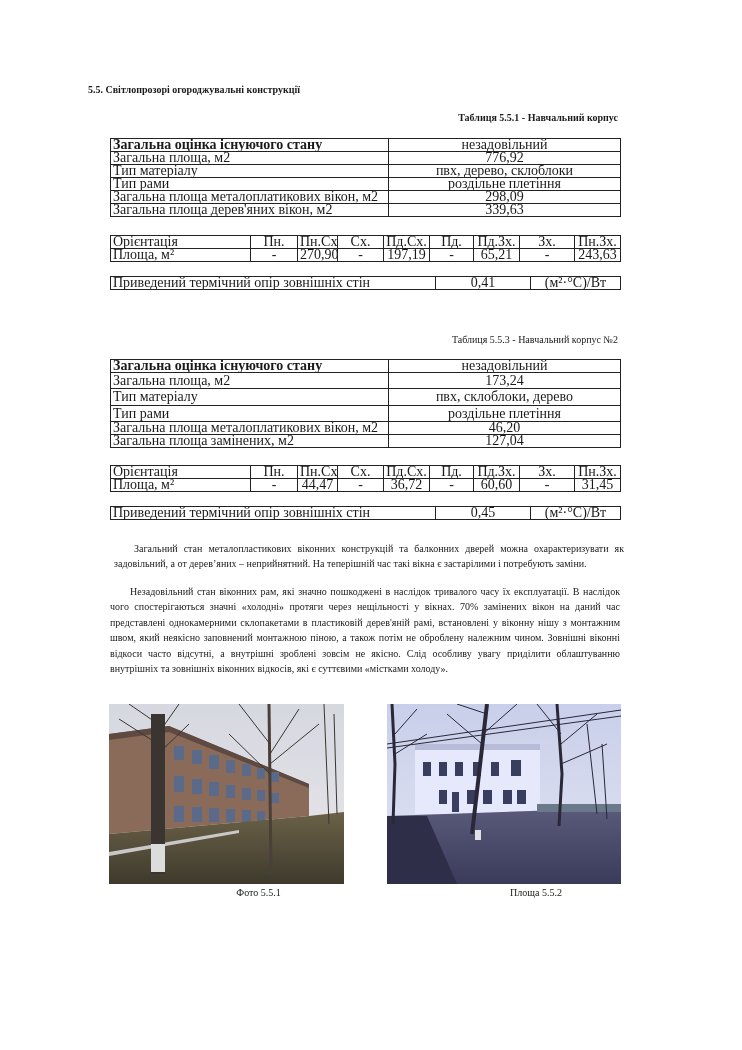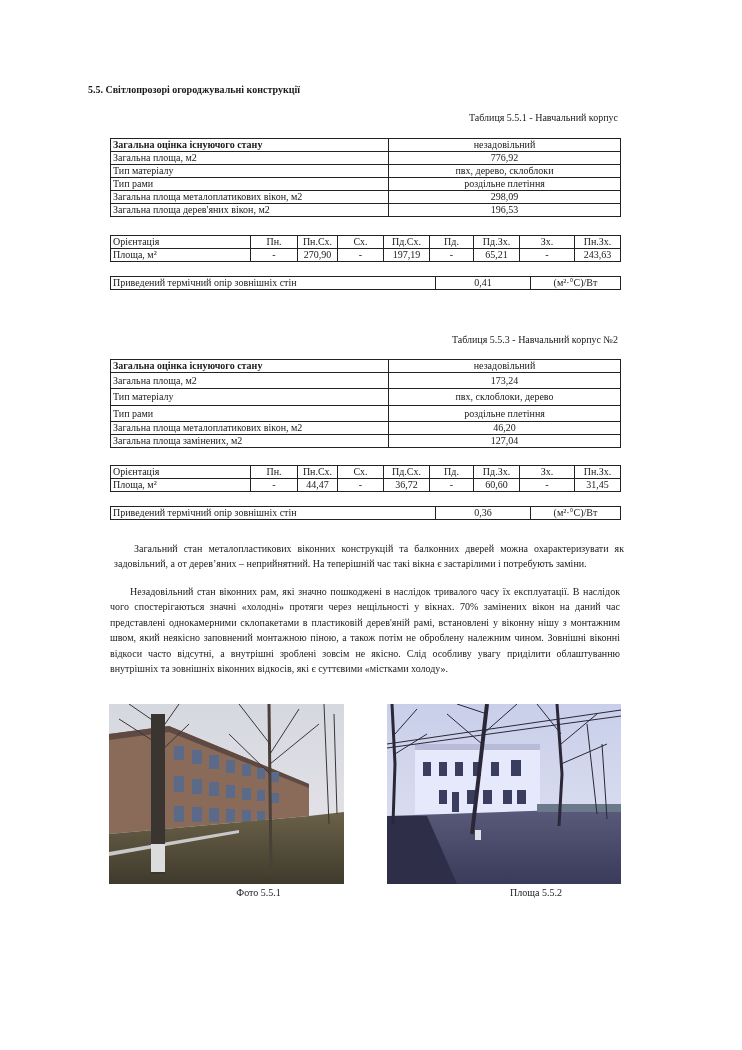--- a/index.html
+++ b/index.html
@@ -7,21 +7,21 @@
     width: 742px; height: 1050px; position: relative; overflow: hidden;
     font-family: "Liberation Serif", "DejaVu Serif", serif;
     color: #1a1a1a;
   }
   .abs { position: absolute; padding-left: 32px; }
   .section-title {
     left: 56px; top: 84px; font-size: 10px; font-weight: bold;
   }
   .caption-right { font-size: 10px; text-align: right; }
   table.doc {
-    position: absolute; border-collapse: collapse; font-size: 10px;
+    position: absolute; border-collapse: collapse; font-size: 14px;
     table-layout: fixed;
   }
   table.doc td {
     border: 1px solid #222; padding: 0 2px; line-height: 12px;
     white-space: nowrap; overflow: hidden;
   }
   table.doc td.c { text-align: center; }
   table.doc td.b { font-weight: bold; }
   table.doc td.wrap { white-space: normal; line-height: 12px; }
   .para {
@@ -31,21 +31,21 @@
   .photo {
     position: absolute; overflow: hidden;
   }
   .photo-caption { font-size: 10px; text-align: center; }
 </style>
 </head>
 <body>
 
 <div class="abs section-title">5.5. Світлопрозорі огороджувальні конструкції</div>
 
-<div class="abs caption-right" style="right:124px; top:112px;">Таблиця 5.5.1 - Навчальний корпус</div>
+<div class="abs caption-right" style="right:124px; top:112px;font-weight:bold;">Таблиця 5.5.1 - Навчальний корпус</div>
 
 <table class="doc" style="left:110px; top:138px; width:510px;">
   <colgroup>
       <col style="width:278px">
       <col style="width:232px">
     </colgroup>
   <tbody>
       <tr>
         <td class="b">Загальна оцінка існуючого стану</td>
         <td class="c">незадовільний</td>
@@ -61,21 +61,21 @@
   <tr>
         <td>Тип рами</td>
         <td class="c">роздільне плетіння</td>
       </tr>
   <tr>
         <td>Загальна площа металоплатикових вікон, м2</td>
         <td class="c">298,09</td>
       </tr>
   <tr>
         <td>Загальна площа дерев'яних вікон, м2</td>
-        <td class="c">196,53</td>
+        <td class="c">339,63</td>
       </tr>
 </tbody>
   </table>
 
 <table class="doc" style="left:110px; top:235px; width:510px;">
   <colgroup>
     <col style="width:140px">
       <col style="width:47px">
       <col style="width:40px">
       <col style="width:46px">
@@ -201,21 +201,21 @@
 
 <table class="doc" style="left:110px; top:506px; width:510px;">
   <colgroup>
       <col style="width:325px">
       <col style="width:95px">
       <col style="width:90px">
     </colgroup>
   <tbody>
       <tr>
     <td>Приведений термічний опір зовнішніх стін</td>
-    <td class="c">0,36</td>
+    <td class="c">0,45</td>
     <td class="c">(м²·°С)/Вт</td>
   </tr>
 </tbody>
   </table>
 
 <p class="para" style="top:537px; margin:4px;">Загальний стан металопластикових віконних конструкцій та балконних дверей можна охарактеризувати як задовільний, а от дерев’яних – неприйнятний. На теперішній час такі вікна є застарілими і потребують заміни.</p>
 <p class="para" style="top:584px; margin:0;">Незадовільний стан віконних рам, які значно пошкоджені в наслідок тривалого часу їх експлуатації. В наслідок чого спостерігаються значні «холодні» протяги через нещільності у вікнах. 70% замінених вікон на даний час представлені однокамерними склопакетами в пластиковій дерев'яній рамі, встановлені у віконну нішу з монтажним швом, який неякісно заповнений монтажною піною, а також потім не оброблену належним чином. Зовнішні віконні відкоси часто відсутні, а внутрішні зроблені зовсім не якісно. Слід особливу увагу приділити облаштуванню внутрішніх та зовнішніх  віконних відкосів, які є суттєвими «містками холоду».</p>
 
 <div class="photo" style="left:109px; top:704px; width:235px; height:180px;">
   <svg width="235" height="180" viewBox="0 0 235 180">

